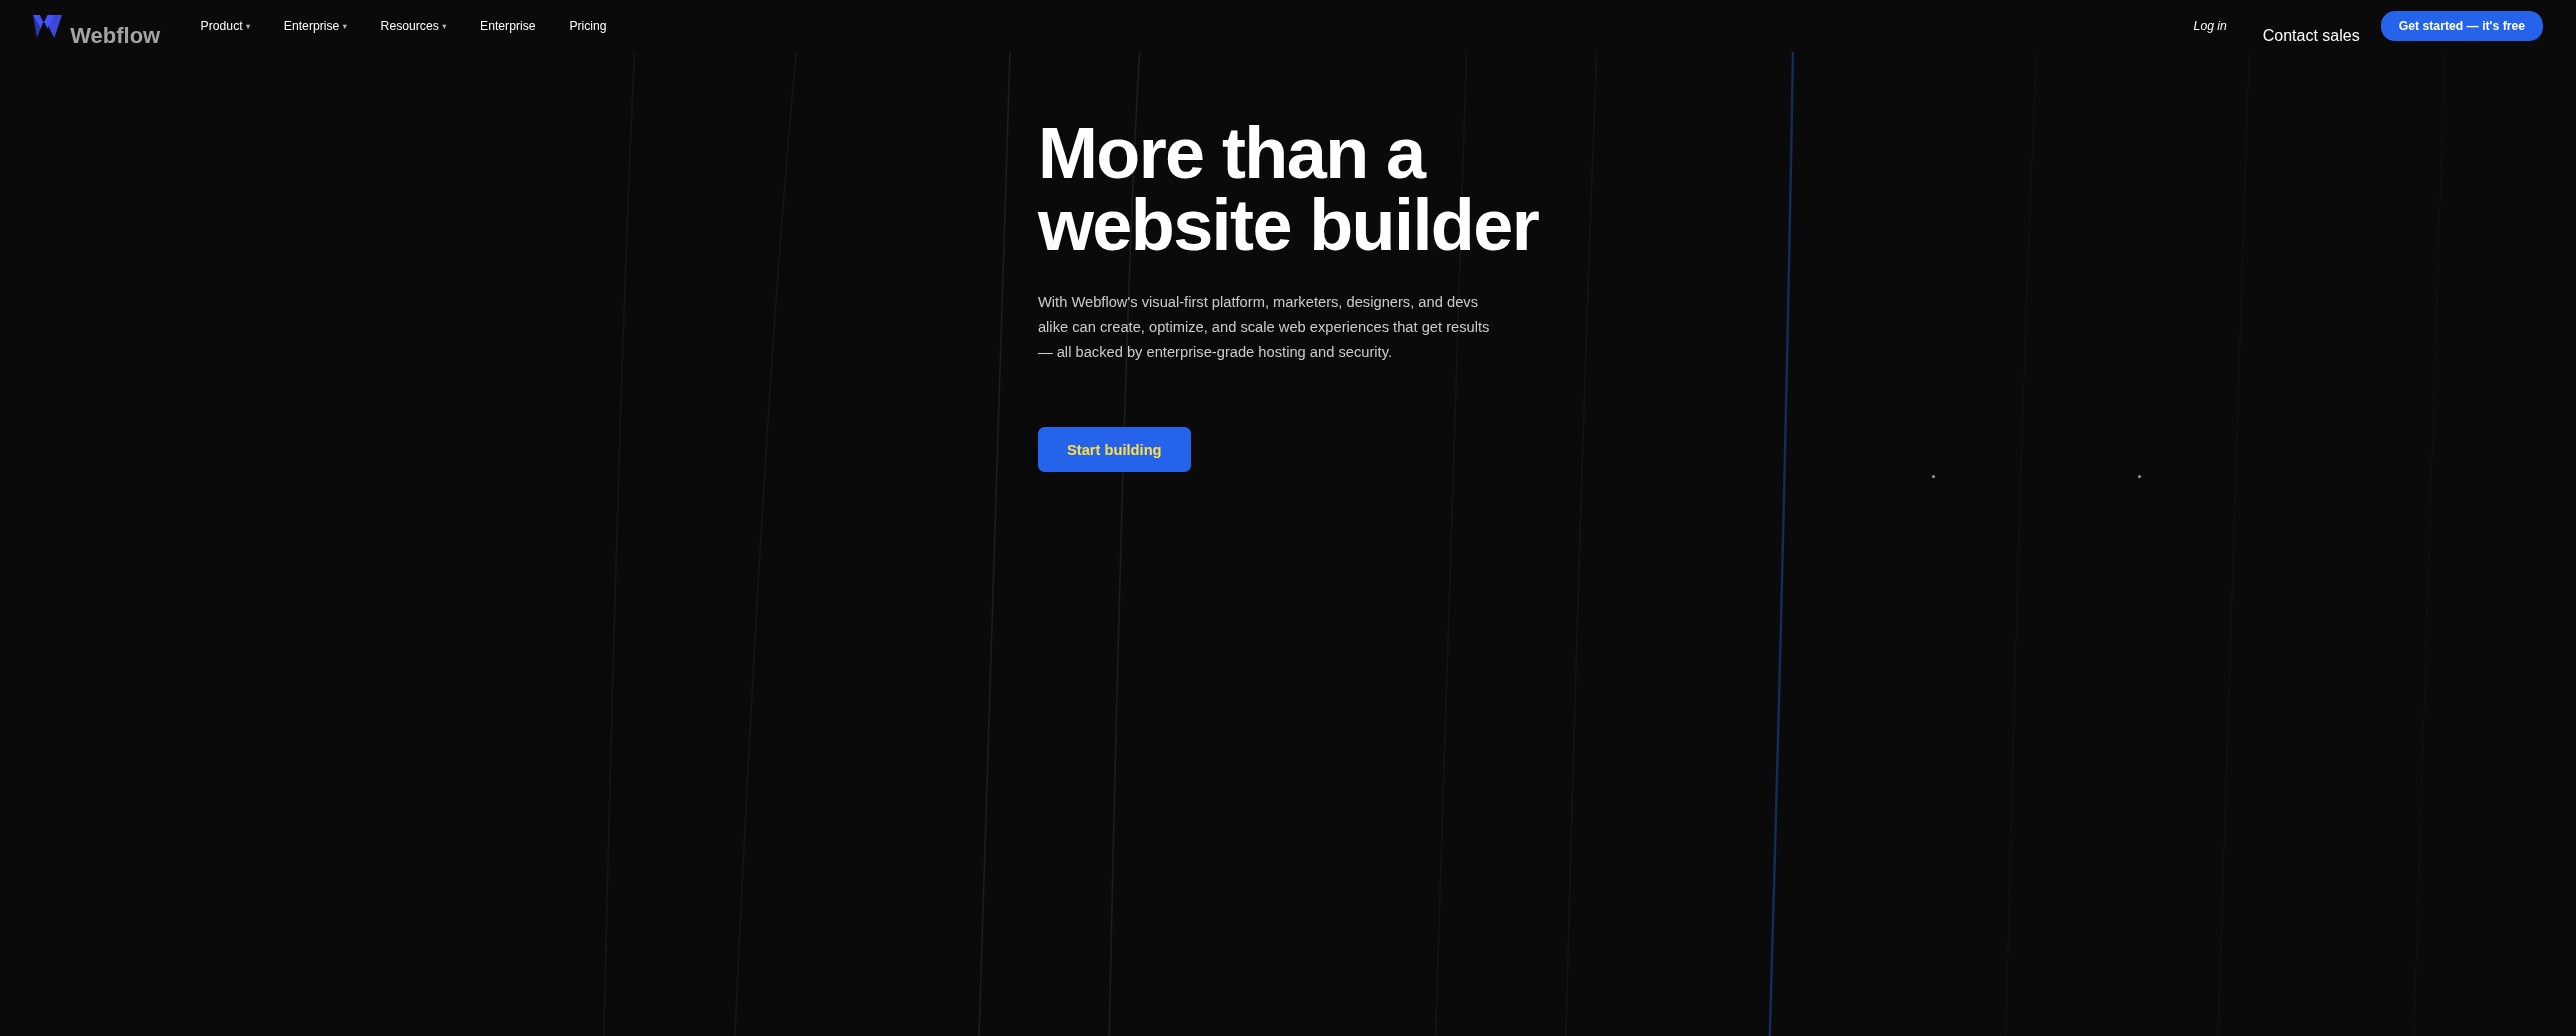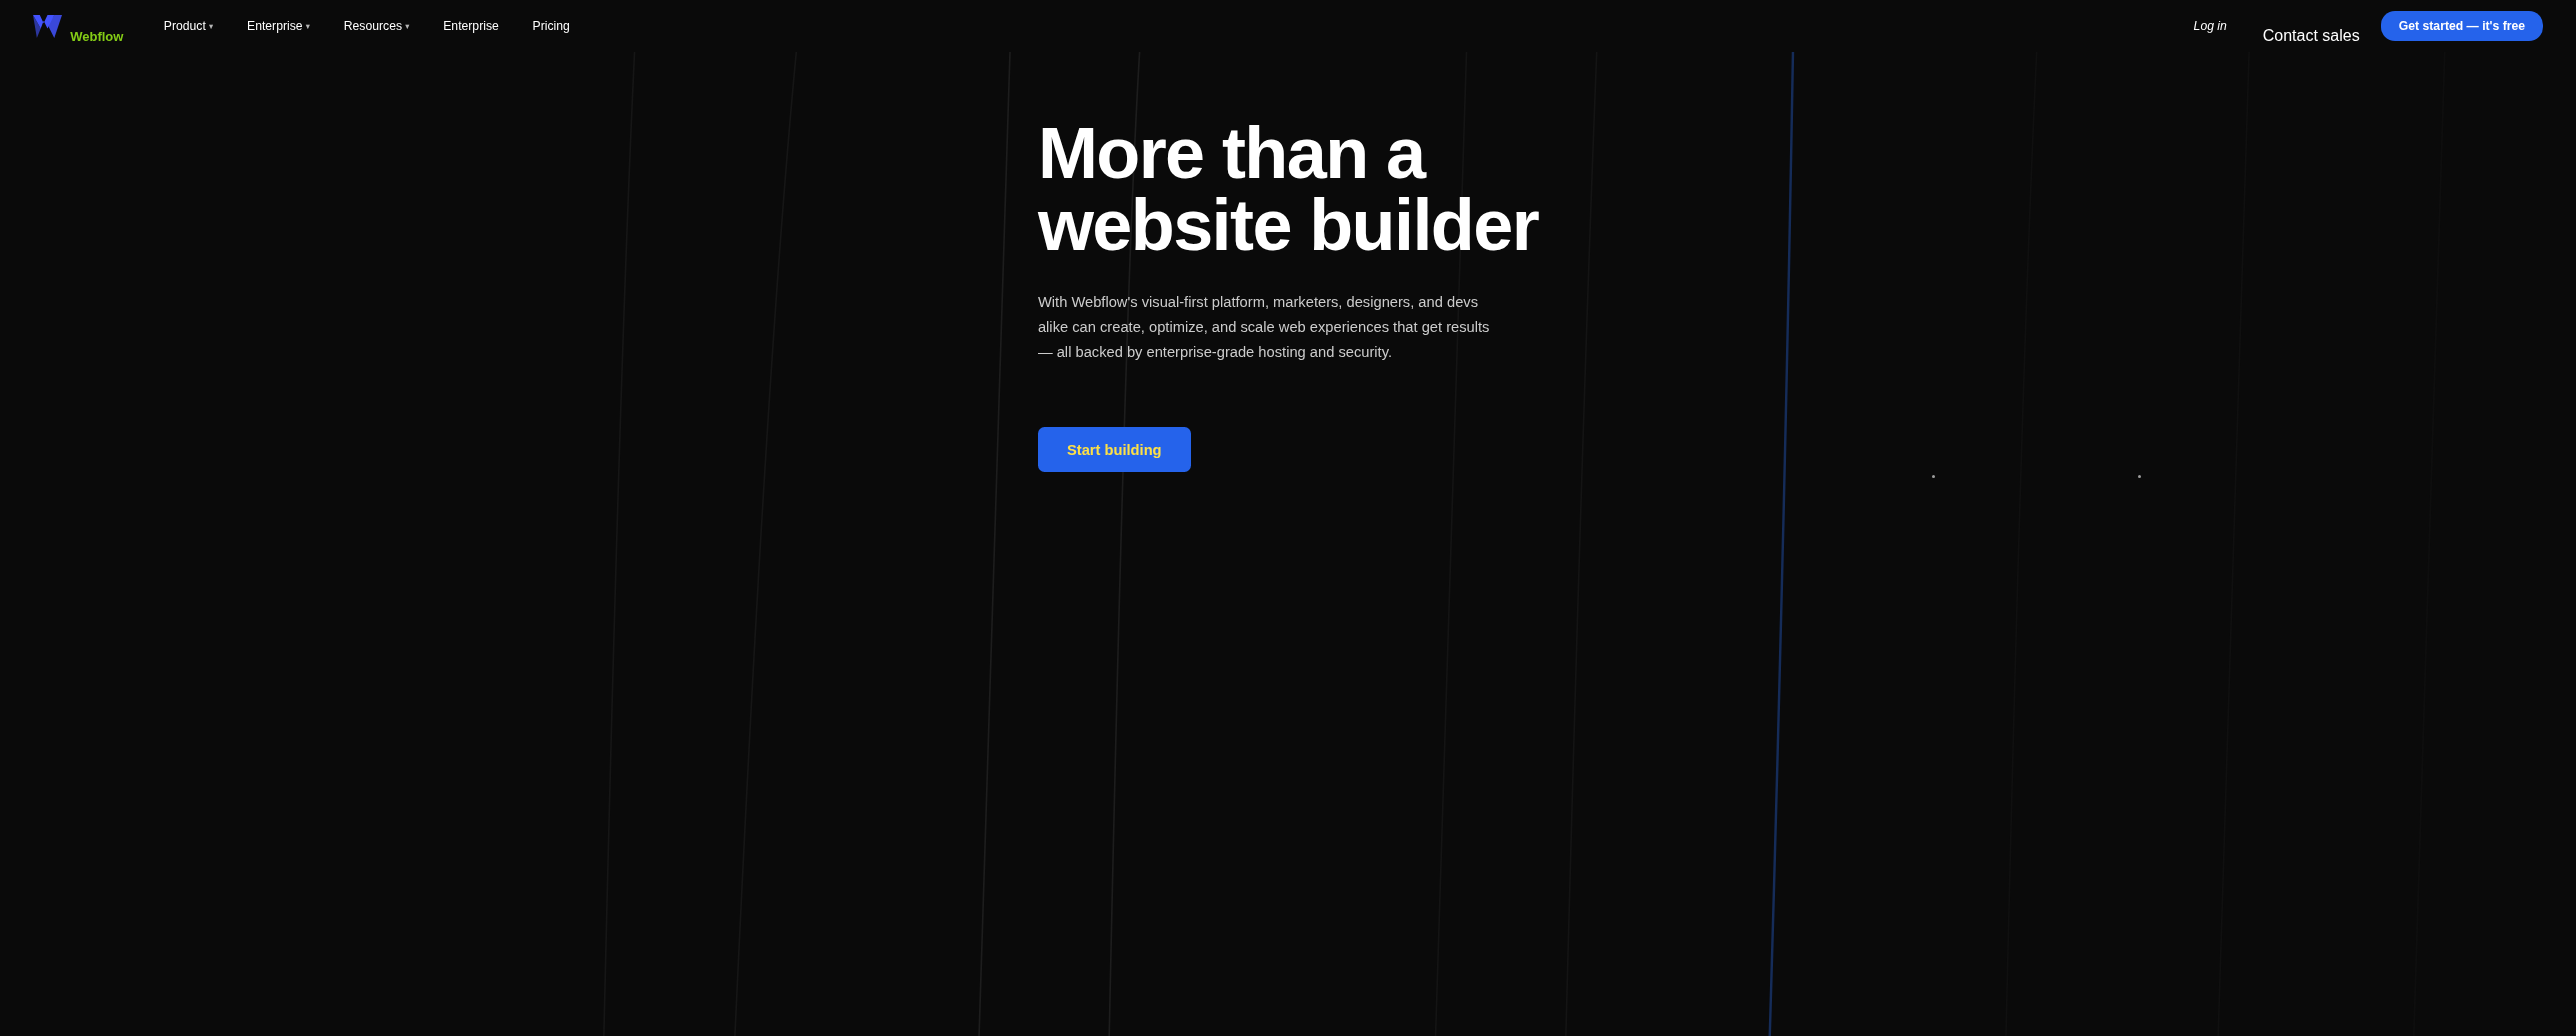--- a/index.html
+++ b/index.html
@@ -40,23 +40,23 @@
       gap: 8.2px;
       text-decoration: none;
     }
 
     .logo-icon {
       width: 29px;
       height: 23px;
     }
 
     .logo-text {
-      font-size: 13px;
+      font-size: 22px;
       font-weight: 700;
-      color: #84cc16;
+      color: #a3a3a3;
       margin-top: 20px;
     }
 
     .nav-links {
       display: flex;
       align-items: center;
       gap: 11px;
     }
 
     .nav-item {

